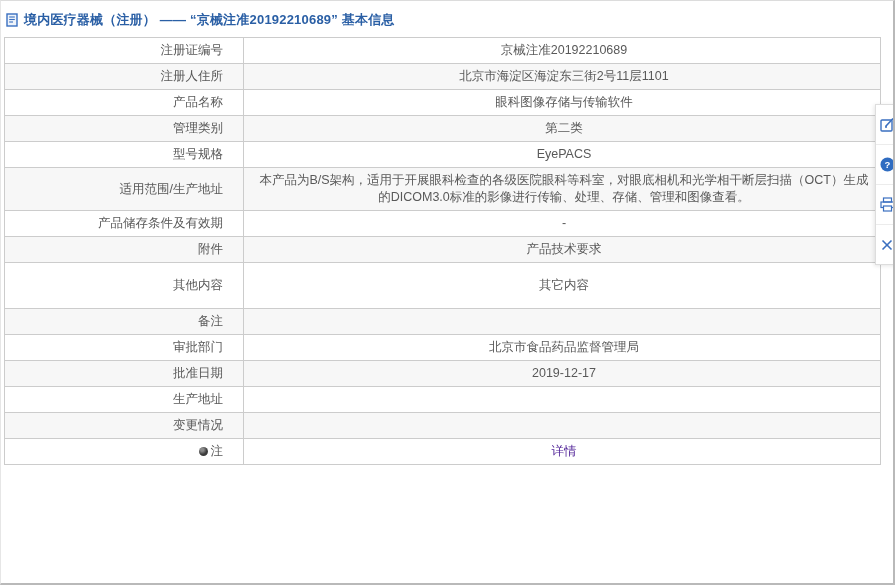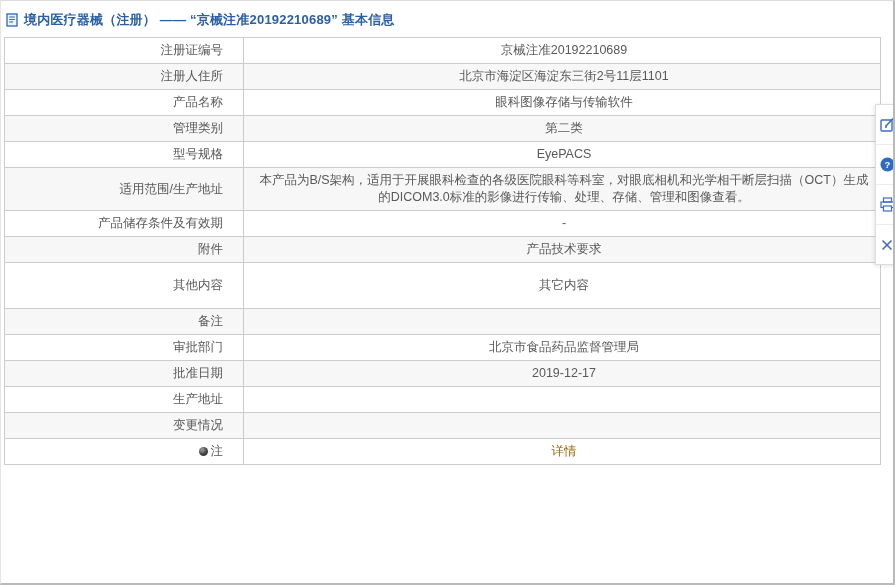--- a/index.html
+++ b/index.html
@@ -15,21 +15,21 @@
   .hdr .title{font-size:13px;font-weight:bold;color:#2a5fa5;letter-spacing:0.2px;}
   .doc-icon{width:13px;height:14px;flex:0 0 auto;}
   
   table.info{border-collapse:collapse;margin:6px 0 0 3px;width:877px;table-layout:fixed;}
   table.info td{border:1px solid #cccccc;font-size:12.5px;color:#595959;line-height:17px;vertical-align:middle;}
   td.lbl{width:208px;text-align:right;padding:4px 20px 4px 10px;color:#555;}
   td.val{text-align:center;padding:4px 10px 4px 14px;word-break:break-all;}
   table.info tr:nth-child(even){background:#f7f7f7;}
   table.info tr:nth-child(odd){background:#ffffff;}
   table.info tr:nth-child(9) td{padding-top:14px;padding-bottom:14px;}
-  a.detail-link{color:#a16207;text-decoration:none;cursor:pointer;}
+  a.detail-link{color:#4c1d95;text-decoration:none;cursor:pointer;}
   .note-dot{display:inline-block;width:9px;height:9px;border-radius:50%;
     background:radial-gradient(circle at 35% 30%, #8a8a8a 0 18%, #3c3c3c 55%);
     margin-right:3px;vertical-align:-1px;}
   
   .side-tools{
     position:absolute;left:874px;top:103px;width:30px;background:#fff;
     border:1px solid #ddd;box-shadow:-1px 1px 4px rgba(0,0,0,0.10);z-index:5;
   }
   .tool-cell{height:39px;display:flex;align-items:center;justify-content:flex-start;
     padding-left:4px;border-bottom:1px solid #ececec;cursor:pointer;}

